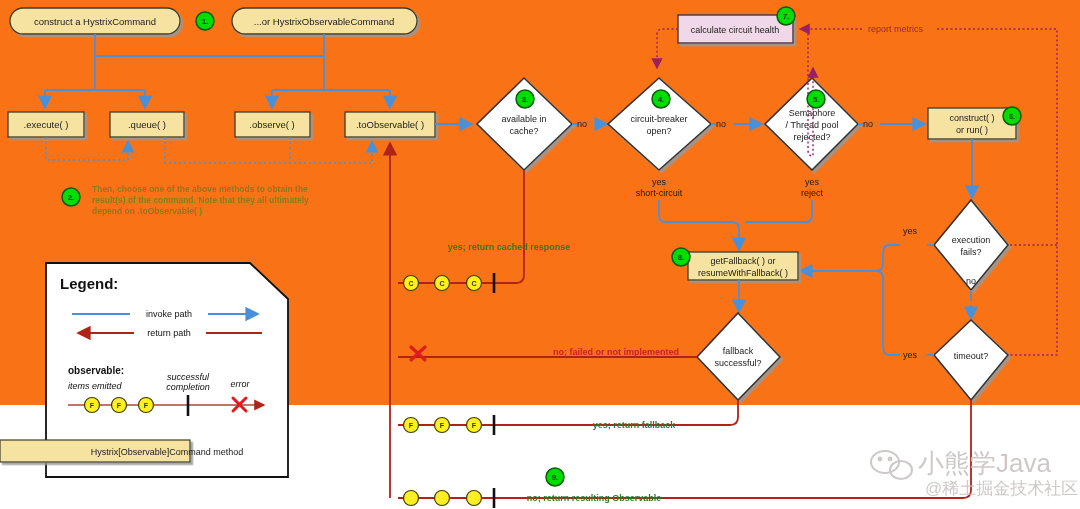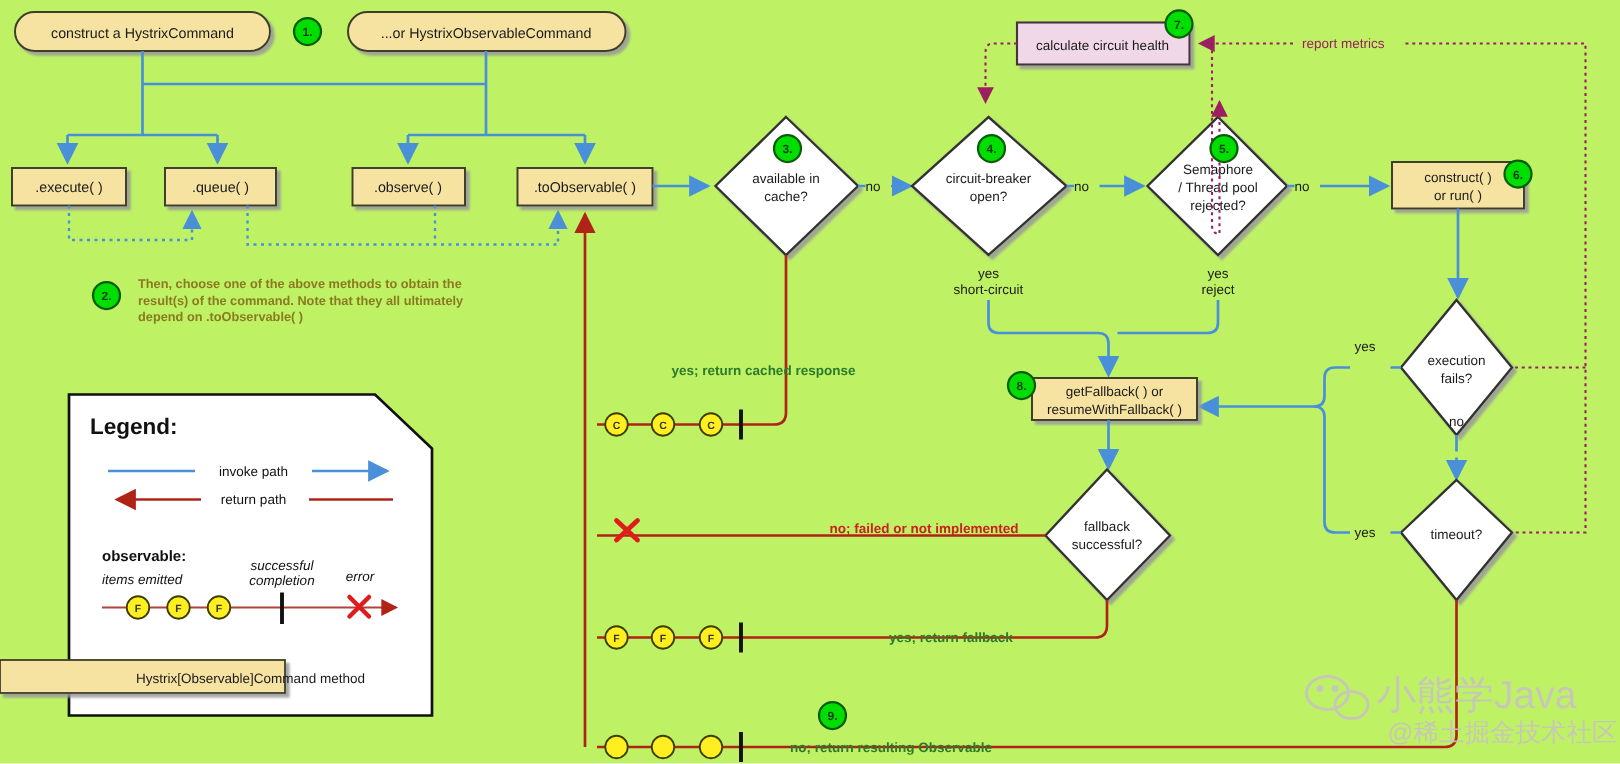--- a/index.html
+++ b/index.html
@@ -1,18 +1,18 @@
 <!DOCTYPE html>
 <html><head>
 <meta charset="utf-8">
 <style>
   html,body{margin:0;padding:0;background:#fff;}
   body{width:1080px;height:509px;overflow:hidden;
        font-family:"Liberation Sans","DejaVu Sans",sans-serif;}
-  #diagram{position:relative;width:1080px;height:509px;background:#bef264;}
+  #diagram{position:relative;width:1080px;height:405px;background:#f97316;}
   svg{position:absolute;top:0;left:0;}
   text{font-family:"Liberation Sans","DejaVu Sans",sans-serif;}
   .nodeText{font-size:9.5px;fill:#1a1a1a;}
   .nodeTextSm{font-size:9px;fill:#1a1a1a;}
   .edgeLabel{font-size:9px;fill:#1a1a1a;}
   .yesLabel{font-size:9px;fill:#2d7a2d;font-weight:bold;}
   .noLabel{font-size:9px;fill:#cc2020;font-weight:bold;}
   .metricsLabel{font-size:9px;fill:#9b2060;}
   .badgeText{font-size:8px;font-weight:bold;fill:#083d08;}
   .legendTitle{font-size:15px;font-weight:bold;fill:#111;}

